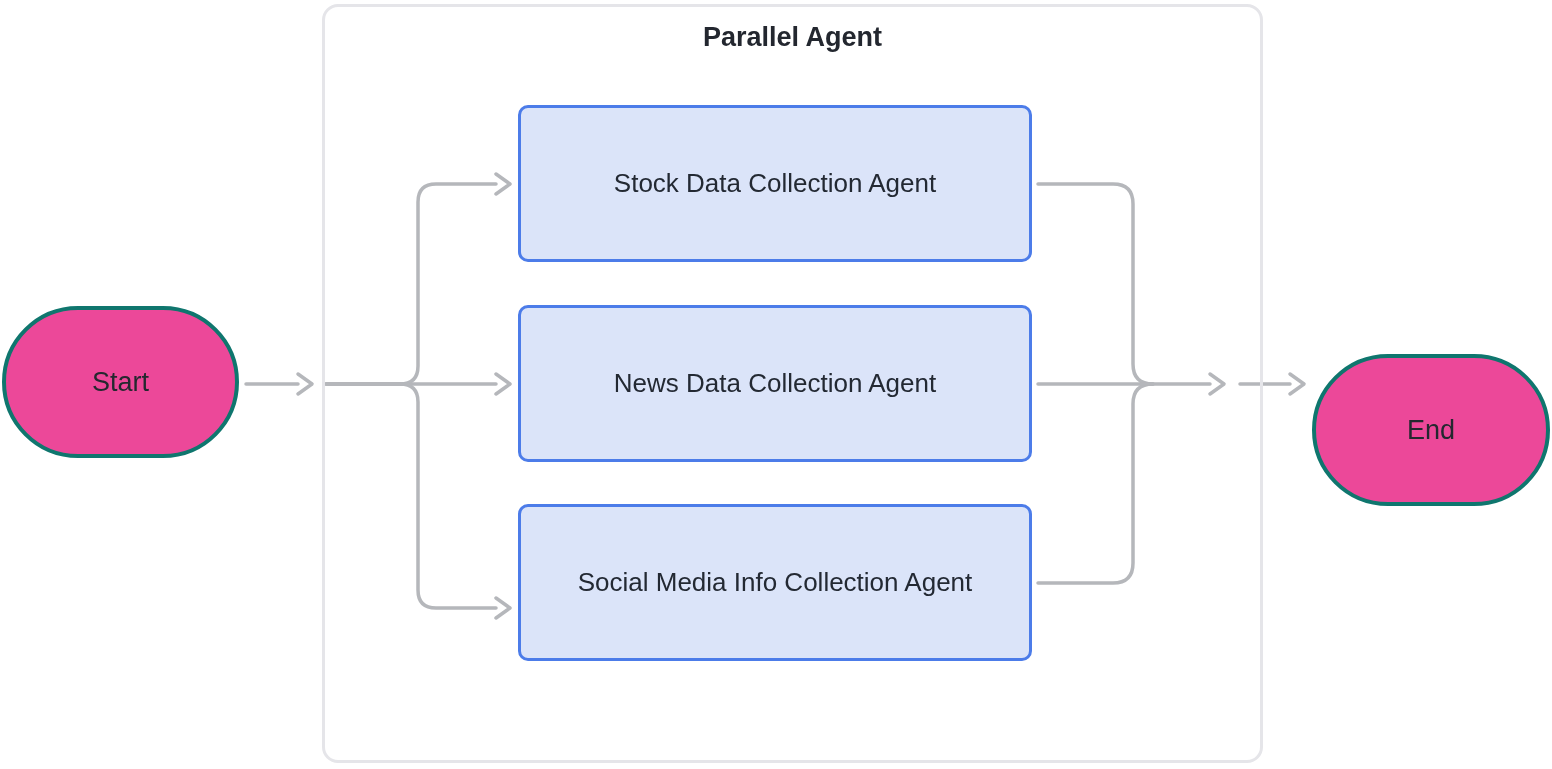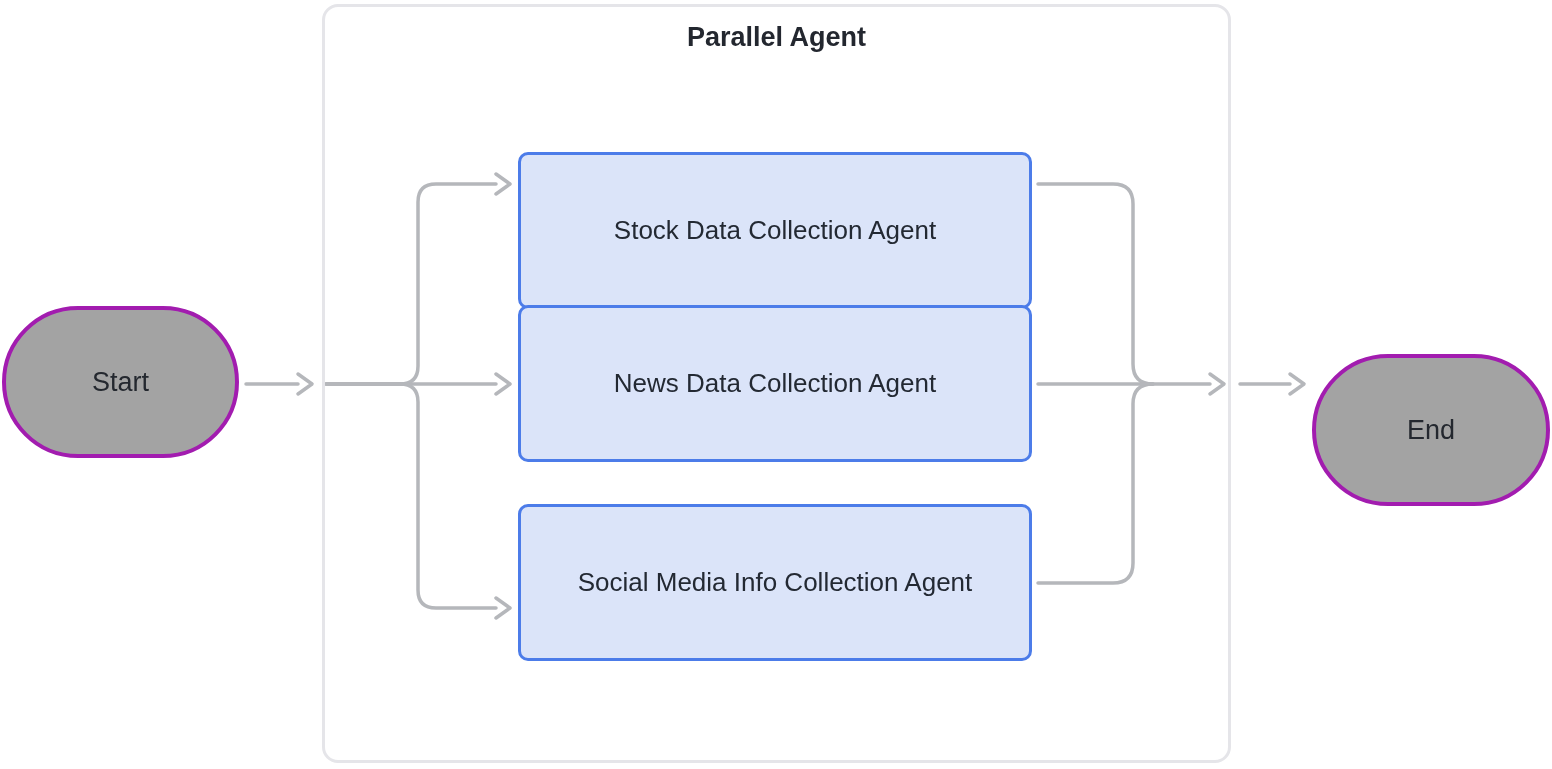--- a/index.html
+++ b/index.html
@@ -35,35 +35,36 @@
   .group-container {
     position: absolute;
     left: 322px;
     top: 4px;
     width: 903px;
     height: 753px;
     border: 3px solid #e5e5e9;
     border-radius: 16px;
     background: transparent;
     box-sizing: content-box;
+    padding-left: 32px;
   }
   .group-title {
     position: absolute;
     left: 0;
     top: 15px;
     width: 100%;
     text-align: center;
     font-size: 27px;
     font-weight: bold;
     color: #23272f;
   }
   .terminal-node {
     position: absolute;
-    background: #a3a3a3;
-    border: 4px solid #a21caf;
+    background: #ec4899;
+    border: 4px solid #0f766e;
     border-radius: 76px;
     display: flex;
     align-items: center;
     justify-content: center;
     box-sizing: border-box;
     text-align: right;
   }
   .terminal-node .label {
     font-size: 27px;
     color: #24282f;
@@ -81,21 +82,21 @@
     display: flex;
     align-items: center;
     justify-content: center;
     box-sizing: border-box;
   }
   .agent-node .label {
     font-size: 26px;
     color: #232933;
     text-align: center;
   }
-  #agent-0 { top: 105px; margin-top: 47px; }
+  #agent-0 { top: 105px; }
   #agent-1 { top: 305px; }
   #agent-2 { top: 504px; }
 </style>
 </head>
 <body>
 
 <div class="canvas">
 
   <svg class="connectors" viewBox="0 0 1552 769" xmlns="http://www.w3.org/2000/svg">
 

